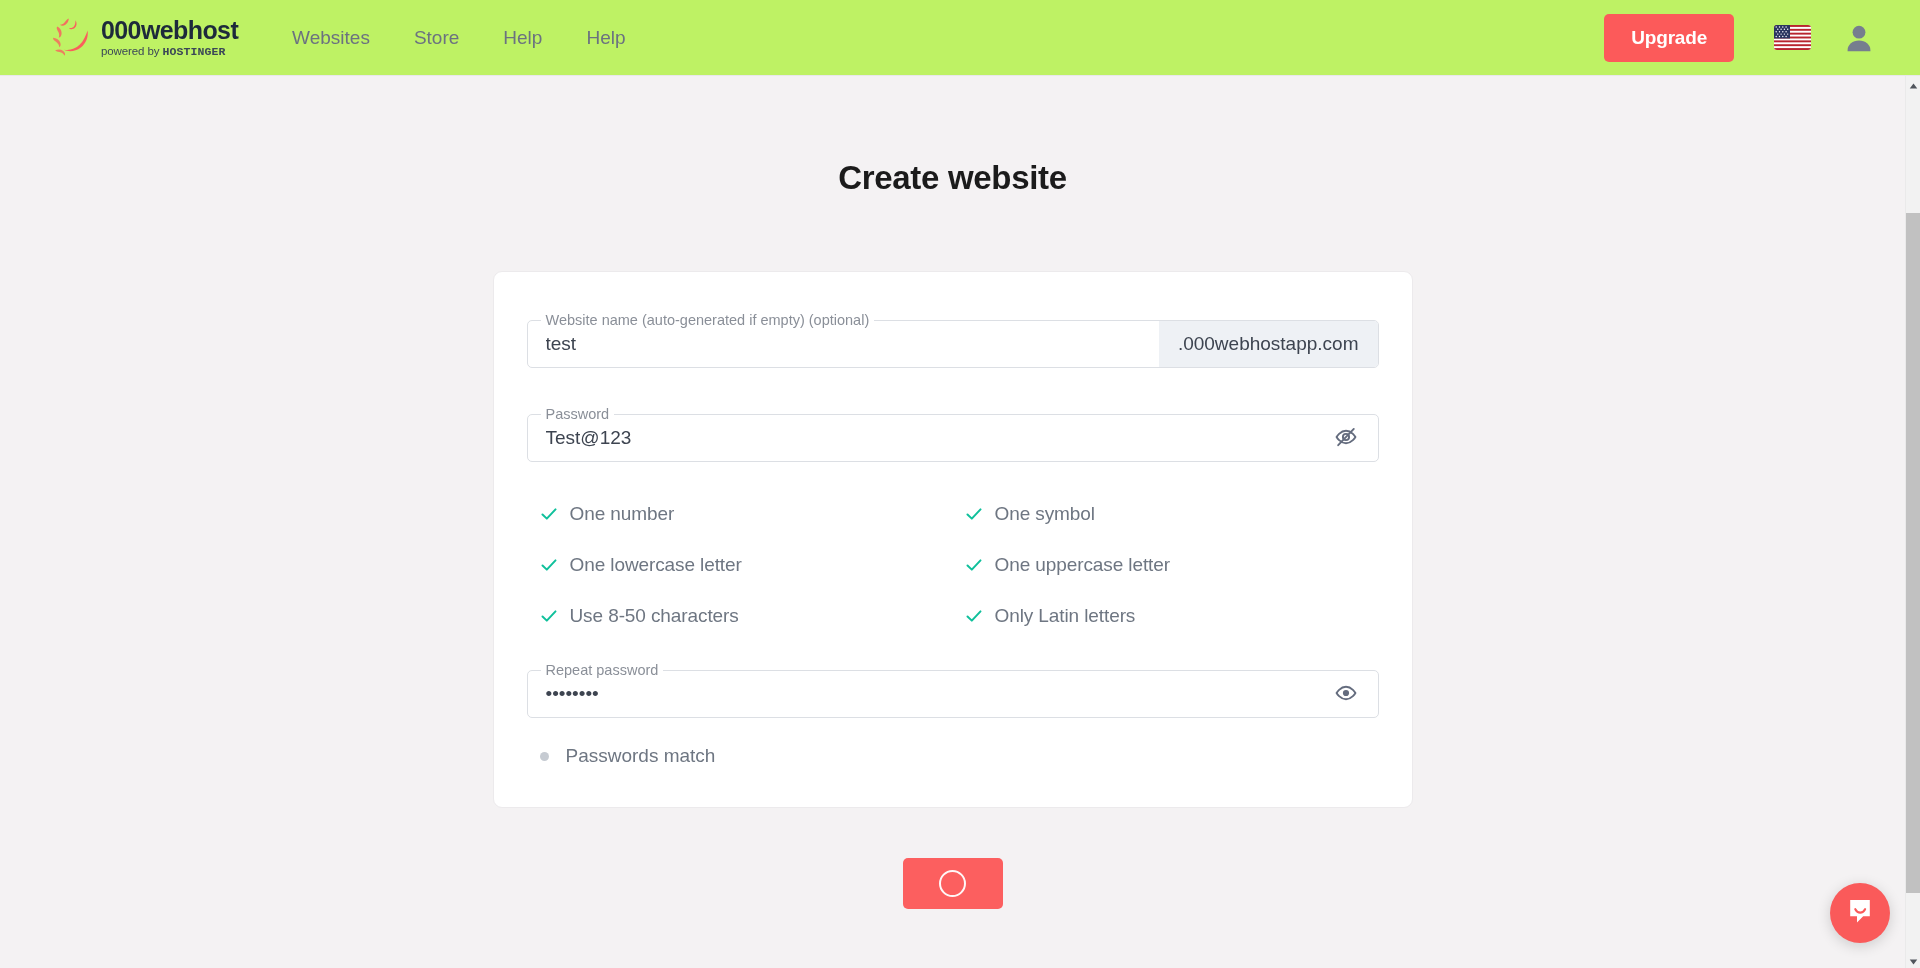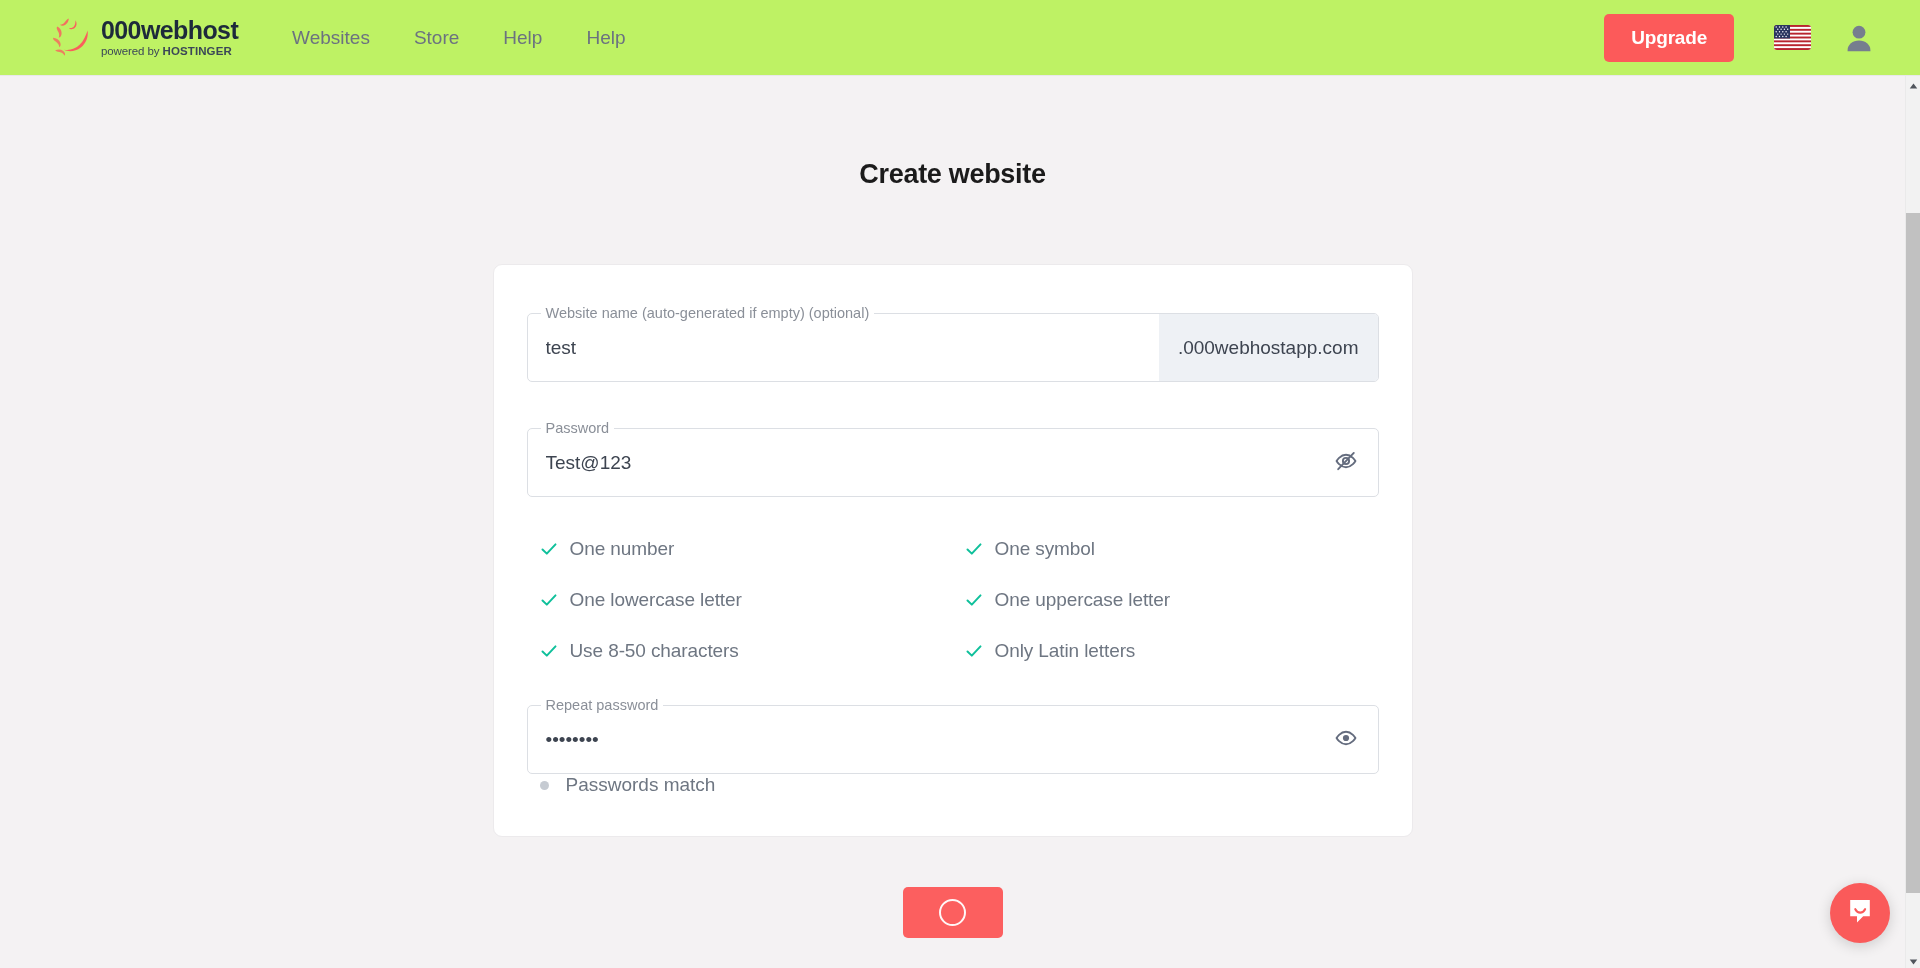--- a/index.html
+++ b/index.html
@@ -45,21 +45,21 @@
     font-weight: bold;
     color: #1d2a3b;
     letter-spacing: -0.6px;
   }
   .brand-sub {
     font-size: 11.5px;
     color: #3b4757;
     margin-top: 3px;
     letter-spacing: -0.1px;
   }
-  .brand-sub b { font-weight: bold; letter-spacing: 0.1px; }
+  .brand-sub b { font-weight: bold; letter-spacing: 0.1px; font-family: Liberation Mono, monospace; }
 
   .nav {
     display: flex;
     align-items: center;
     margin-left: 54px;
     gap: 44px;
   }
   .nav-item {
     font-size: 19px;
     color: #6b7280;
@@ -109,42 +109,42 @@
   .main {
     position: absolute;
     top: 76px; left: 0;
     width: 1905px;
     height: 892px;
     background: #f4f2f3;
   }
 
   .page-title {
     text-align: center;
-    font-size: 27px;
+    font-size: 33px;
     font-weight: bold;
     color: #1b1b1b;
     margin-top: 83px;
     letter-spacing: -0.3px;
   }
 
   .card {
     width: 920px;
     margin: 74px auto 0 auto;
     background: #ffffff;
     border-radius: 9px;
     border: 1px solid #eceaec;
     padding: 48px 33px 40px 33px;
   }
 
   
   .field {
     position: relative;
     border: 1px solid #dcdfe4;
     border-radius: 5px;
-    height: 69px;
+    height: 48px;
     display: flex;
     align-items: center;
     background: #fff;
   }
   .field + .field { margin-top: 0; }
 
   .field-legend {
     position: absolute;
     top: -9px;
     left: 13px;
@@ -218,20 +218,21 @@
   }
   .req-label {
     font-size: 19px;
     color: #6e7682;
     letter-spacing: -0.1px;
   }
 
   .match-row {
     display: flex;
     align-items: center;
+    margin-top: 27px;
     margin-left: 13px;
   }
   .match-dot {
     width: 9px; height: 9px;
     border-radius: 50%;
     background: #c6cbd2;
     margin-right: 17px;
     flex: 0 0 9px;
   }
   .match-label {

